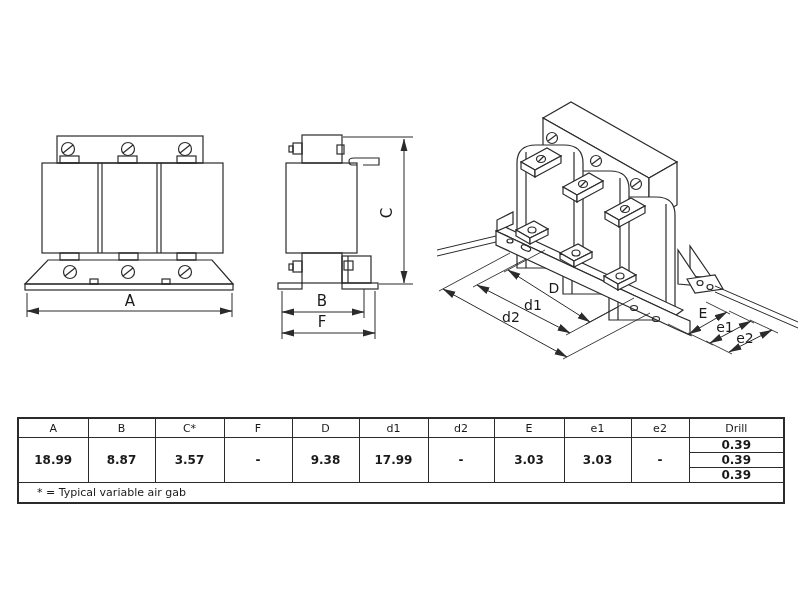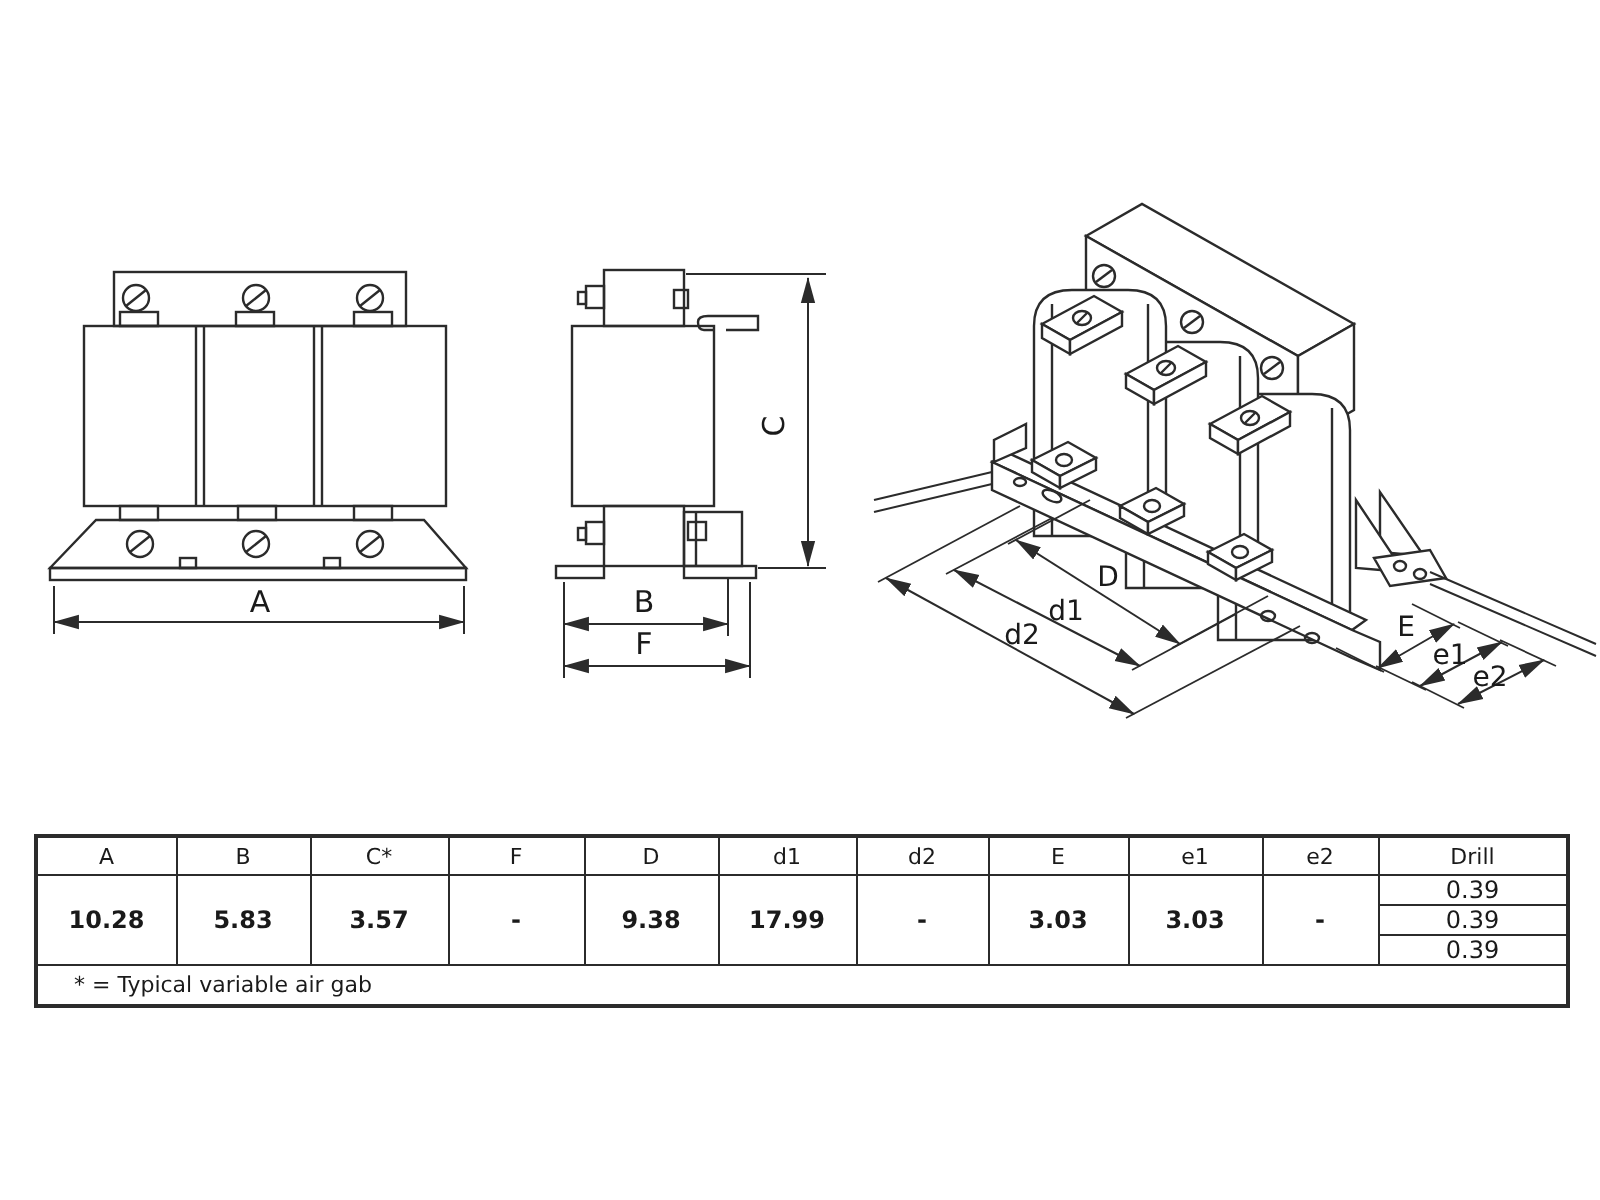--- a/index.html
+++ b/index.html
@@ -8,21 +8,21 @@
   .sheet svg{position:absolute;left:0;top:0;}
   svg text{font-family:"DejaVu Sans","Liberation Sans",sans-serif;fill:#1a1a1a;}
   .dimlbl{font-size:14px;}
   .dimlbl-lg{font-size:15px;}
   table.dims{position:absolute;left:17px;top:417px;width:766px;border-collapse:collapse;
              table-layout:fixed;border:2px solid #2b2b2b;background:#fff;}
   table.dims th,table.dims td{border:1px solid #2b2b2b;text-align:center;vertical-align:middle;
              padding:0;overflow:hidden;white-space:nowrap;}
   table.dims th{font-weight:normal;font-size:11px;height:18px;}
   table.dims td.val{font-weight:bold;font-size:12px;}
-  table.dims td.drill{font-weight:normal;font-size:12px;height:14px;}
+  table.dims td.drill{font-weight:bold;font-size:12px;height:14px;}
   table.dims td.footnote{font-size:11px;text-align:left;padding:2px 18px;height:15px;font-weight:normal;}
 </style>
 </head>
 <body>
 
 <div class="sheet">
 
 <svg width="800" height="412" viewBox="0 0 800 412">
   <defs>
     <marker id="arr" viewBox="0 0 12 8" refX="11.5" refY="4" markerWidth="13" markerHeight="9" orient="auto-start-reverse" markerUnits="userSpaceOnUse">
@@ -271,22 +271,22 @@
       <th>F</th>
       <th>D</th>
       <th>d1</th>
       <th>d2</th>
       <th>E</th>
       <th>e1</th>
       <th>e2</th>
       <th>Drill</th>
     </tr>
     <tr>
-      <td class="val" rowspan="3">10.28</td>
-      <td class="val" rowspan="3">5.83</td>
+      <td class="val" rowspan="3">18.99</td>
+      <td class="val" rowspan="3">8.87</td>
       <td class="val" rowspan="3">3.57</td>
       <td class="val" rowspan="3">-</td>
       <td class="val" rowspan="3">9.38</td>
       <td class="val" rowspan="3">17.99</td>
       <td class="val" rowspan="3">-</td>
       <td class="val" rowspan="3">3.03</td>
       <td class="val" rowspan="3">3.03</td>
       <td class="val" rowspan="3">-</td>
       <td class="drill">0.39</td>
     </tr>

